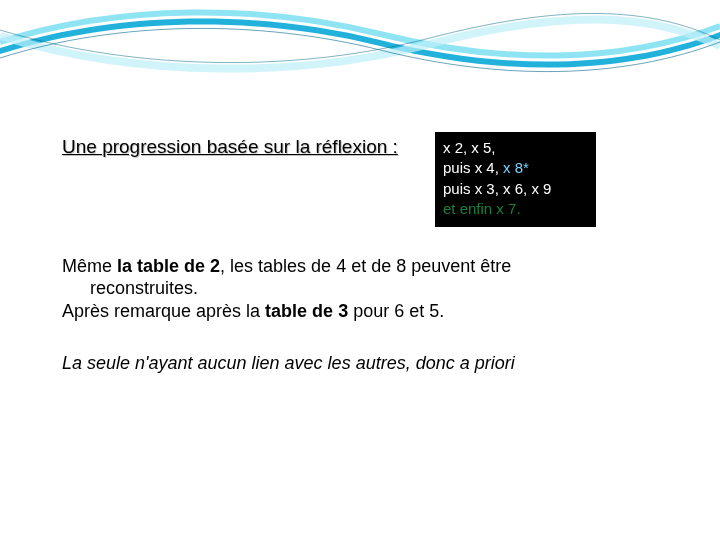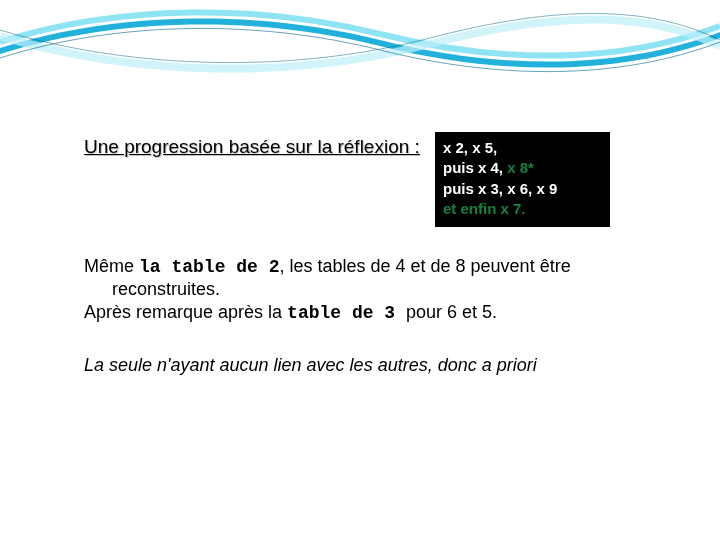--- a/index.html
+++ b/index.html
@@ -11,58 +11,58 @@
   }
   .wave-bg {
     position: absolute;
     top: 0; left: 0;
     width: 720px; height: 90px;
     z-index: 0;
   }
   .content {
     position: relative;
     z-index: 1;
-    padding: 135px 55px 0 84px;
+    padding: 135px 55px 0 62px;
     color: #000;
     font-size: 18px;
     line-height: 1.25;
   }
   .heading {
     text-decoration: underline;
     font-weight: 400;
     font-size: 19px;
     margin-bottom: 18px;
     text-shadow: 1px 1px 1px rgba(0,0,0,0.25);
   }
   .badge {
     position: absolute;
     top: 132px;
     left: 435px;
-    width: 175px;
+    width: 161px;
     background: #000;
     color: #fff;
     font-size: 15px;
-    font-weight: bold;
+    font-weight: normal;
     padding: 6px 8px 8px 8px;
     line-height: 1.35;
     font-family: Arial, sans-serif;
   }
   .badge .l1 { color: #fff; }
   .badge .l4 { color: #15803d; }
-  .badge .asterisk { color: #15803d; }
+  .badge .asterisk { color: #7dd3fc; }
   .para {
     margin-top: 96px;
     padding-left: 0;
   }
   .para2 {
     margin-top: 30px;
     font-style: italic;
   }
   .indent-block { padding-left: 28px; display: block; }
-  .bold { font-weight: bold; font-family: Liberation Mono, monospace; }
+  .bold { font-weight: bold; }
 </style>
 </head>
 <body>
 
 <svg class="wave-bg" viewBox="0 0 720 90" preserveAspectRatio="none">
   <path d="M0,48 C120,10 260,10 380,40 C500,70 620,70 720,32 L720,38 C620,76 500,76 380,46 C260,16 120,16 0,54 Z" fill="#0aa8d6" opacity="0.9"></path>
   <path d="M0,42 C120,4 260,4 380,34 C500,64 620,64 720,26" fill="none" stroke="#7bdff2" stroke-width="6" opacity="0.85"></path>
   <path d="M0,36 C140,78 300,78 430,44 C560,10 650,12 720,46" fill="none" stroke="#bdeff9" stroke-width="8" opacity="0.7"></path>
   <path d="M0,58 C120,20 260,20 380,50 C500,80 620,80 720,42" fill="none" stroke="#04688a" stroke-width="1" opacity="0.6"></path>
   <path d="M0,30 C140,72 300,72 430,38 C560,4 650,6 720,40" fill="none" stroke="#04688a" stroke-width="1" opacity="0.5"></path>

